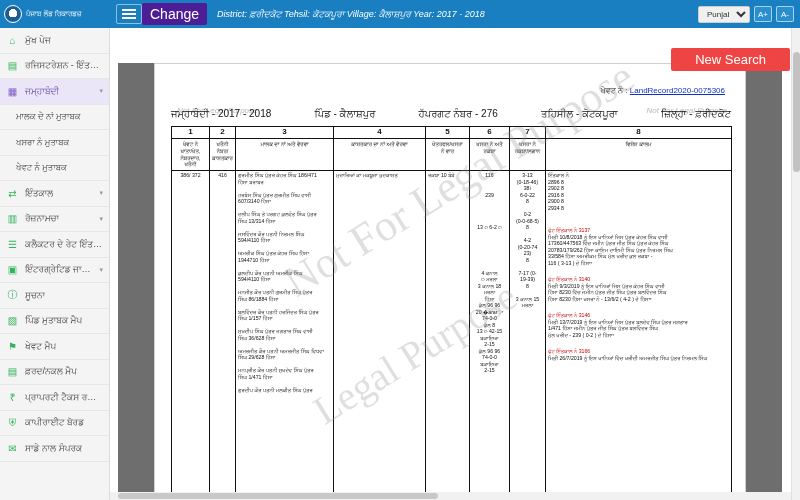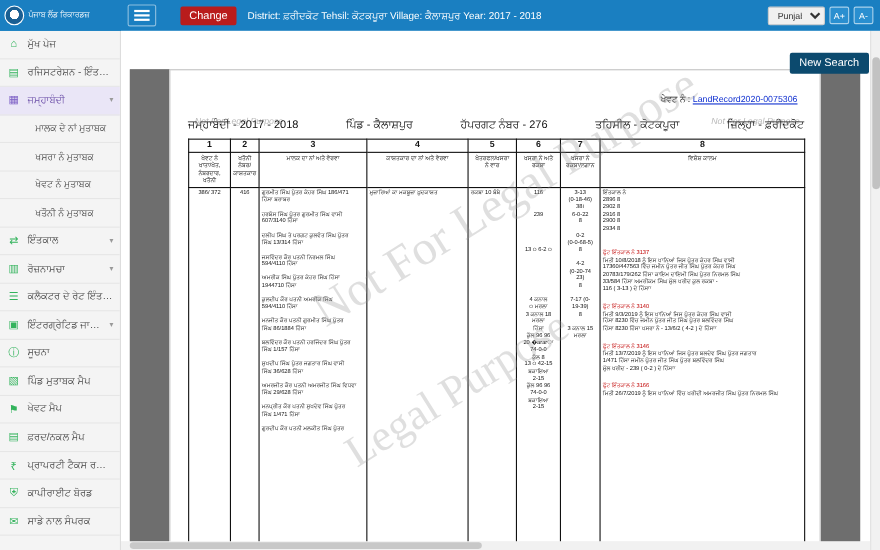--- a/index.html
+++ b/index.html
@@ -36,26 +36,25 @@
   .brand-text { font-size: 7px; line-height: 1.1; color: #fff; }
   .hamburger {
     width: 26px; height: 20px; margin-left: 6px;
     border: 1px solid rgba(255,255,255,.5);
     border-radius: 2px;
     display: flex; flex-direction: column; justify-content: center; align-items: center; gap: 2px;
     cursor: pointer;
   }
   .hamburger span { display: block; width: 14px; height: 2px; background: #fff; }
   .change-btn {
-    margin-left: 22px;
-    background: #b91c1c; color: #fff;
+    background: #4c1d95; color: #fff;
     border: none; border-radius: 2px;
-    font-size: 10px; padding: 3px 8px; cursor: pointer;
-  }
-  .crumbs { margin-left: 10px; font-size: 9px; white-space: nowrap; }
+    font-size: 14px; padding: 3px 8px; cursor: pointer;
+  }
+  .crumbs { margin-left: 10px; font-size: 9px; white-space: nowrap; font-style: italic; }
   .topbar-right {
     margin-left: auto; display: flex; align-items: center; gap: 4px; padding-right: 6px;
   }
   .lang-select {
     background: #f0f0f0; color: #333; border: 1px solid #ccc; border-radius: 2px;
     font-size: 8px; padding: 2px 4px; width: 52px;
   }
   .font-btn {
     background: #2a8fd0; border: 1px solid rgba(255,255,255,.6); color: #fff;
     width: 18px; height: 16px; font-size: 8px; border-radius: 2px; cursor: pointer;
@@ -72,40 +71,40 @@
   }
   .side-item {
     display: flex; align-items: center; gap: 6px;
     height: 25.5px; padding: 0 6px;
     border-bottom: 1px solid #e6e6e6;
     color: #4a4a4a; font-size: 9px;
     cursor: pointer;
     position: relative;
   }
   .side-item.active { background: #eae6f7; color: #6b4ea8; }
-  .side-item.sub { padding-left: 32px; font-size: 8.5px; }
+  .side-item.sub { padding-left: 16px; font-size: 8.5px; }
   .si-icon {
     width: 13px; height: 13px; flex: 0 0 auto;
     display: inline-flex; align-items: center; justify-content: center;
     color: #33b35c; font-size: 10px;
   }
   .side-item.active .si-icon { color: #7a5cc4; }
   .si-label { overflow: hidden; white-space: nowrap; text-overflow: ellipsis; }
   .si-caret { margin-left: auto; font-size: 7px; color: #999; }
 
   
   .main {
     position: absolute; top: 28px; left: 110px; width: 690px; height: 472px;
     background: #ffffff;
     overflow: hidden;
   }
   .newsearch-btn {
     position: absolute; right: 10px; top: 20px;
-    background: #0c4a6e; color: #fff; border: none;
-    font-size: 10px; padding: 4px 9px; border-radius: 2px; cursor: pointer;
+    background: #ef4444; color: #fff; border: none;
+    font-size: 13px; padding: 4px 24px; border-radius: 2px; cursor: pointer;
     z-index: 12;
   }
 
   .doc-viewport {
     position: absolute; left: 8px; top: 35px;
     width: 664px; height: 437px;
     background: #6e6e6e;
     overflow: hidden;
   }
   .page {
@@ -240,23 +239,20 @@
     <span class="si-caret">▾</span>
   </div>
   <div class="side-item sub">
     <span class="si-label">ਮਾਲਕ ਦੇ ਨਾਂ ਮੁਤਾਬਕ</span>
   </div>
   <div class="side-item sub">
     <span class="si-label">ਖਸਰਾ ਨੰ ਮੁਤਾਬਕ</span>
   </div>
   <div class="side-item sub">
     <span class="si-label">ਖੇਵਟ ਨੰ ਮੁਤਾਬਕ</span>
-  </div>
-  <div class="side-item sub">
-    <span class="si-label">ਖਤੌਨੀ ਨੰ ਮੁਤਾਬਕ</span>
   </div>
   <div class="side-item">
     <span class="si-icon">⇄</span>
     <span class="si-label">ਇੰਤਕਾਲ</span>
     <span class="si-caret">▾</span>
   </div>
   <div class="side-item">
     <span class="si-icon">▥</span>
     <span class="si-label">ਰੋਜ਼ਨਾਮਚਾ</span>
     <span class="si-caret">▾</span>

